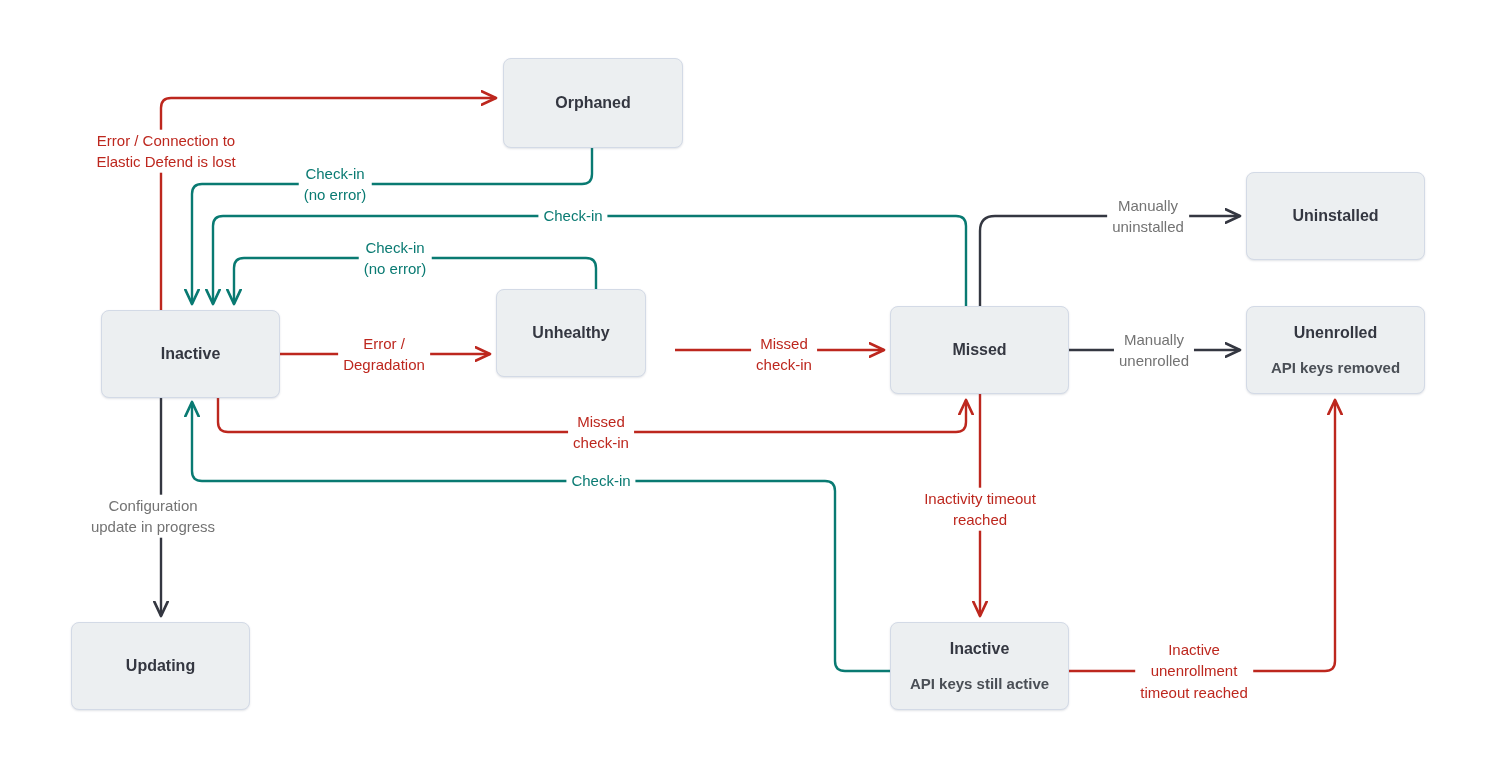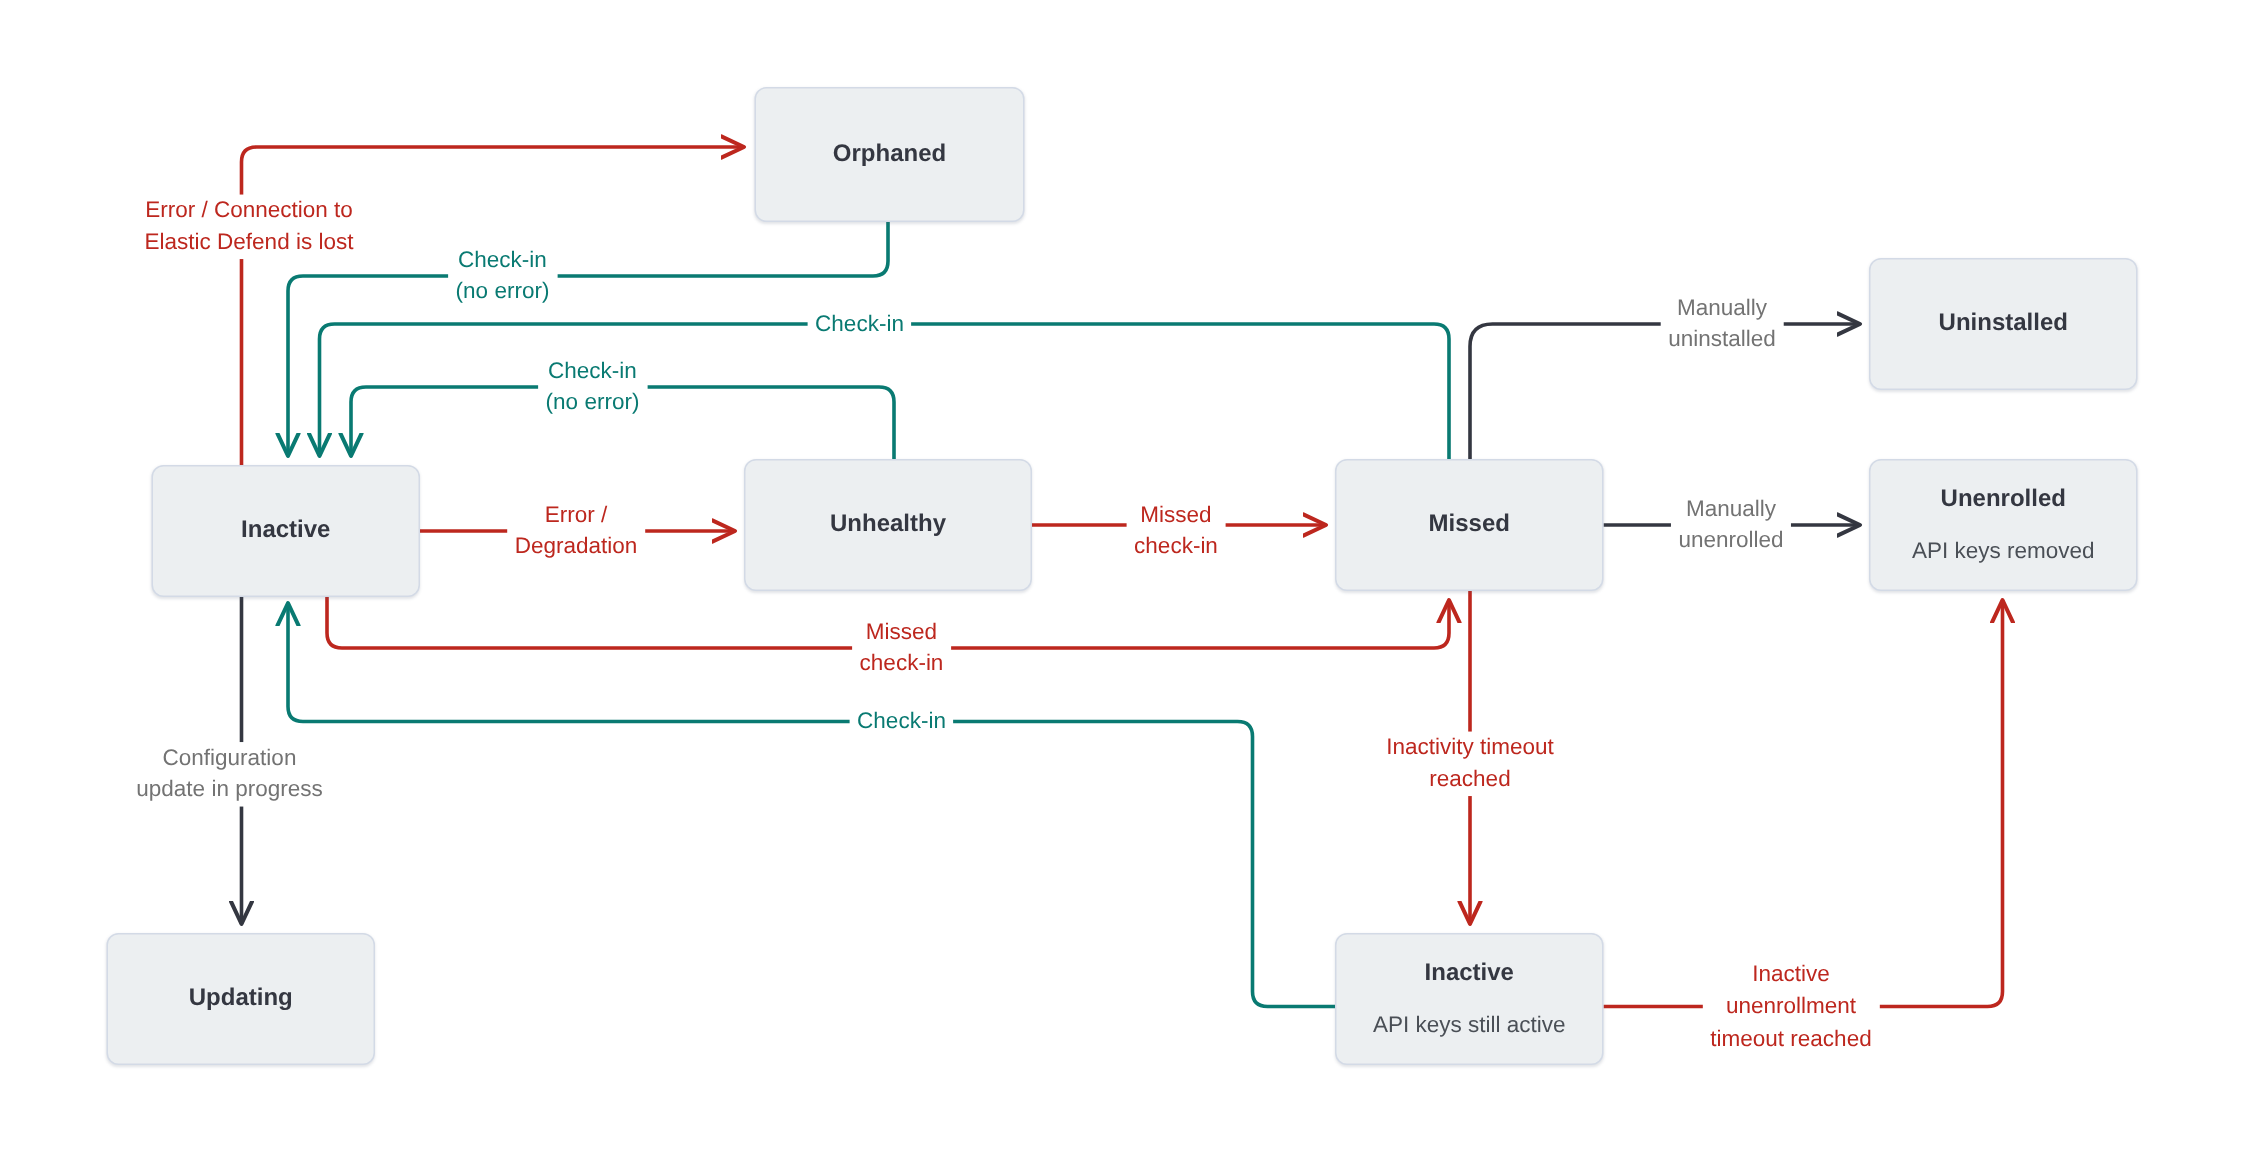--- a/index.html
+++ b/index.html
@@ -39,21 +39,21 @@
   }
   .node-title {
     font-size: 16px;
     font-weight: bold;
     color: #343741;
     line-height: 1.25;
     text-align: right;
   }
   .node-sub {
     font-size: 15px;
-    font-weight: normal;
+    font-weight: bold;
     color: #4a4f56;
     line-height: 1.3;
     text-align: center;
     margin-top: 15px;
   }
   .edge-label {
     position: absolute;
     font-size: 15px;
     line-height: 1.42;
     text-align: center;
@@ -117,21 +117,21 @@
   </svg>
 
   <div class="node" style="left:503px; top:58px; width:180px; height:90px;">
     <div class="node-title">Orphaned</div>
   </div>
 
   <div class="node" style="left:101px; top:310px; width:179px; height:88px;">
     <div class="node-title">Inactive</div>
   </div>
 
-  <div class="node" style="left:496px; top:306px; width:192px; height:88px;">
+  <div class="node" style="left:496px; top:289px; width:150px; height:88px;">
     <div class="node-title">Unhealthy</div>
   </div>
 
   <div class="node" style="left:890px; top:306px; width:179px; height:88px;">
     <div class="node-title">Missed</div>
   </div>
 
   <div class="node" style="left:1246px; top:172px; width:179px; height:88px;">
     <div class="node-title">Uninstalled</div>
   </div>

